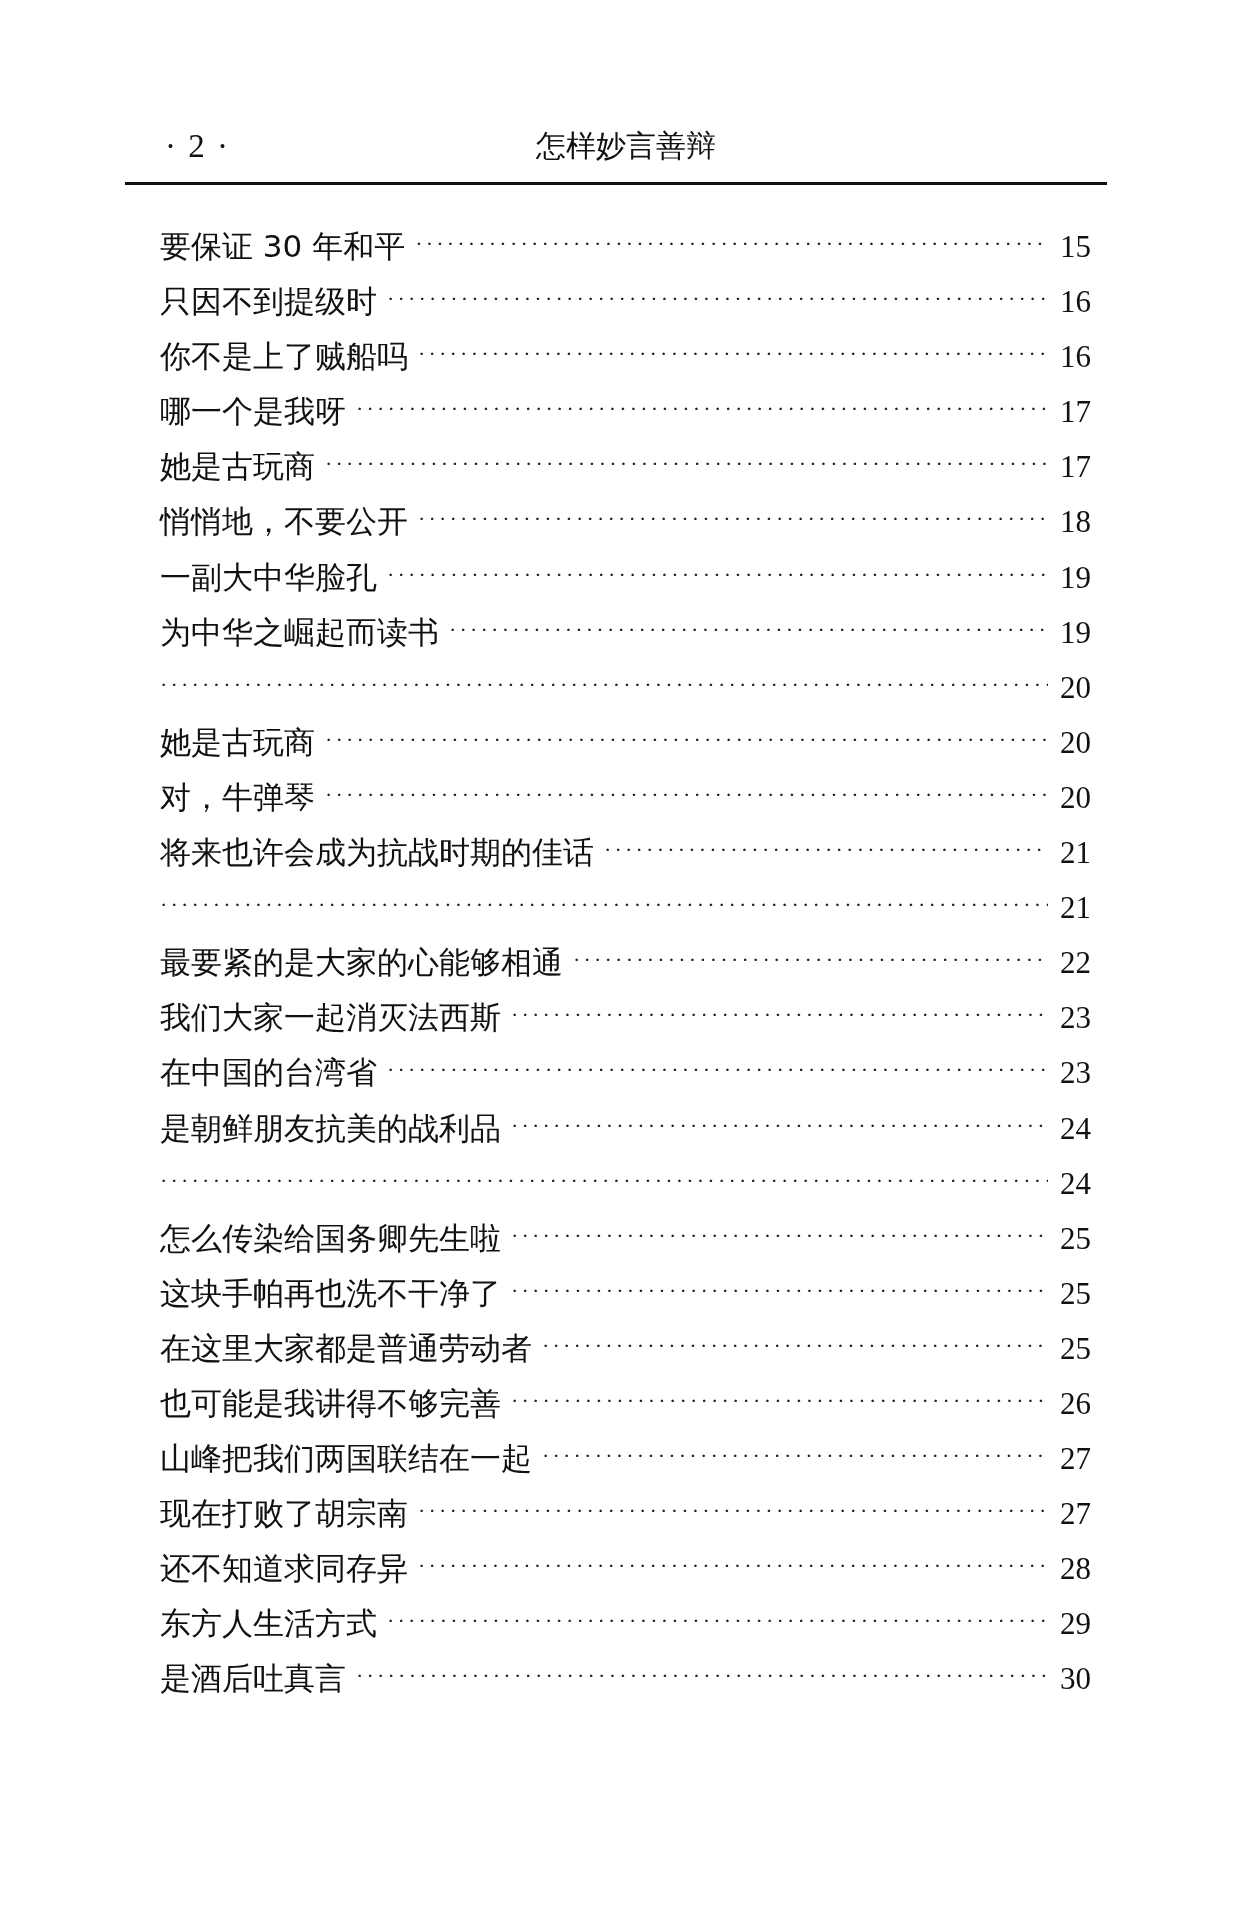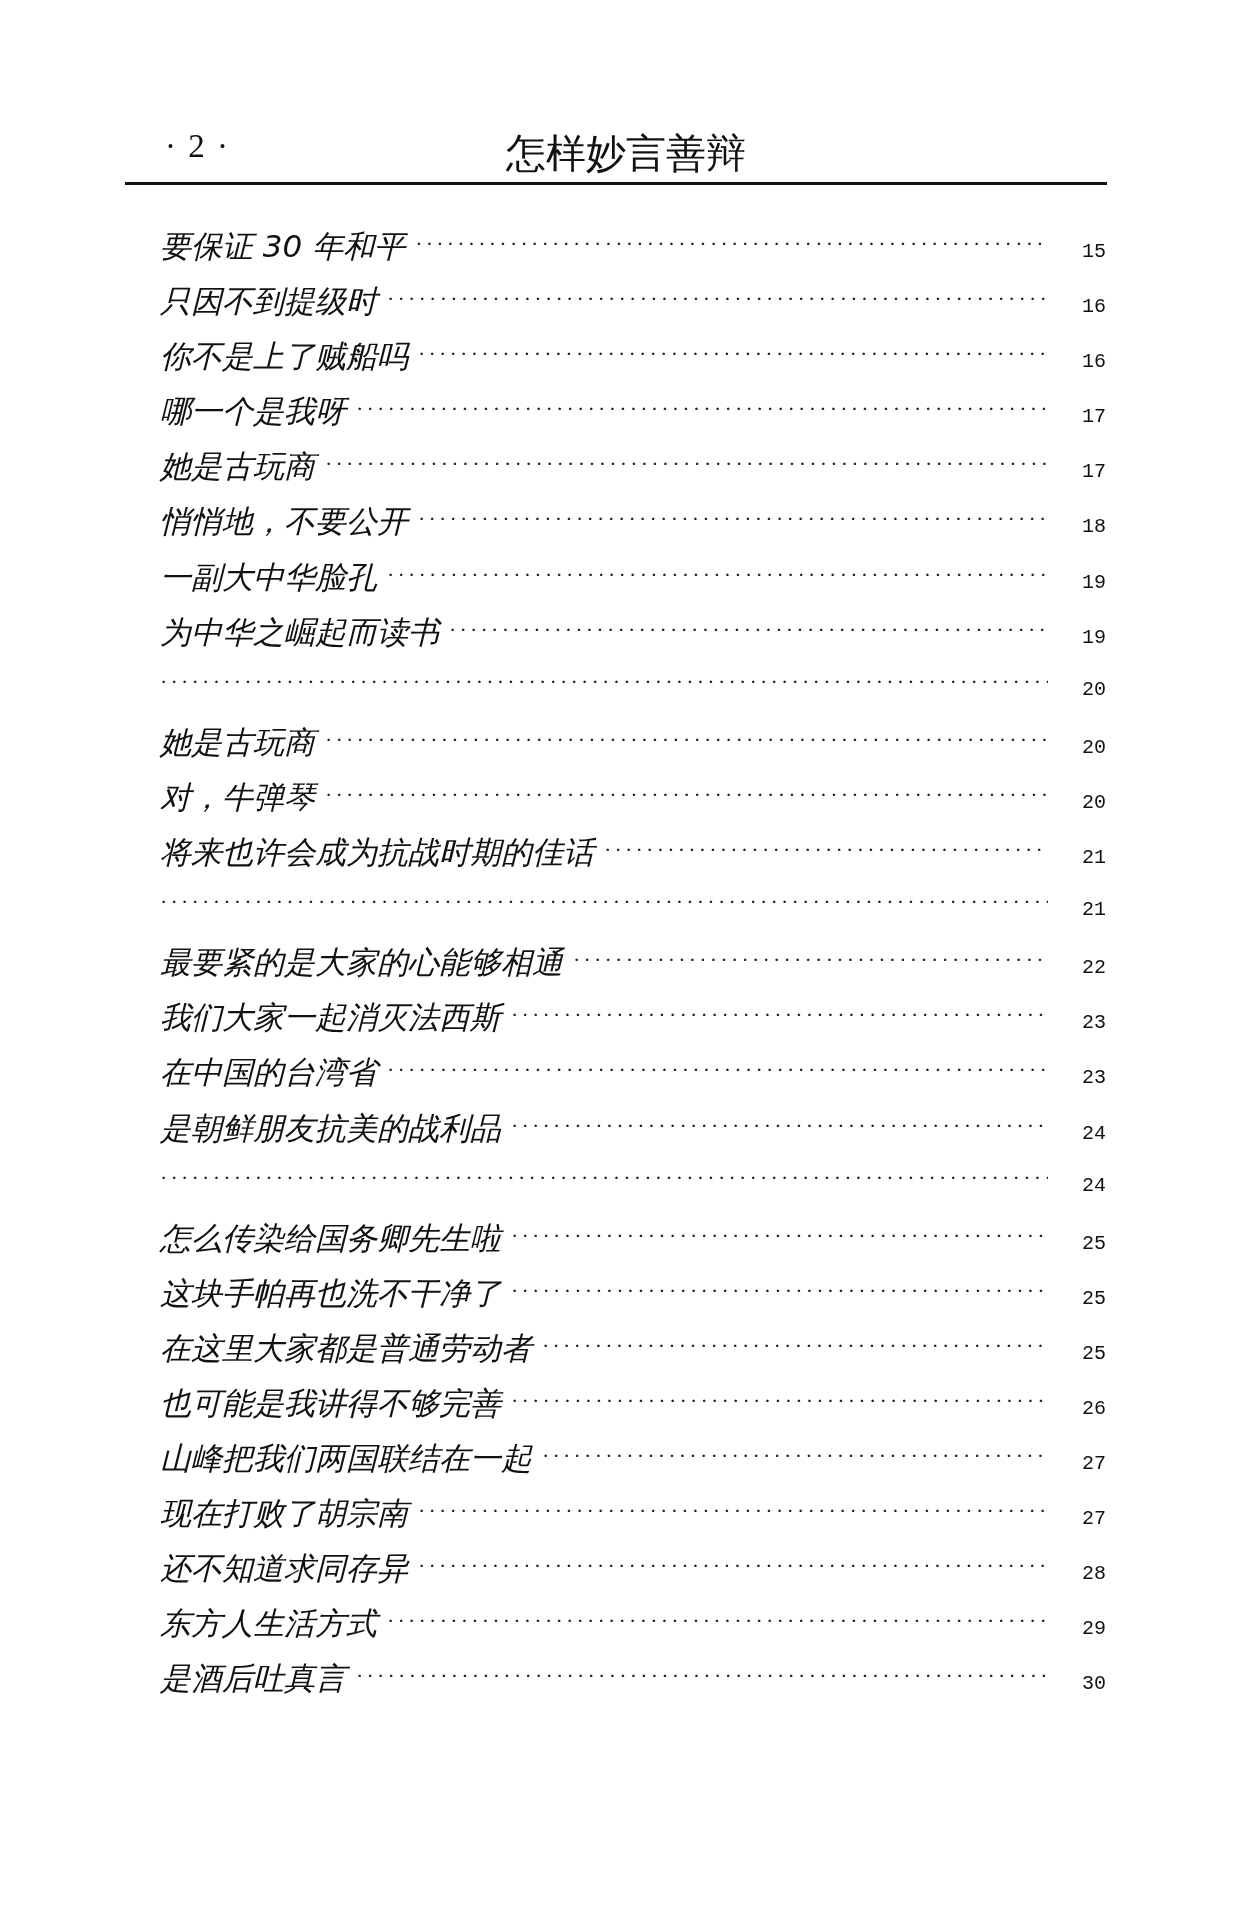--- a/index.html
+++ b/index.html
@@ -30,21 +30,21 @@
       font-size: 33px;
       letter-spacing: 2px;
       white-space: pre;
     }
     .running-title {
       position: absolute;
       left: 0;
       right: 0;
       top: 6px;
       text-align: center;
-      font-size: 40px;
+      font-size: 30px;
       padding-left: 20px;
     }
     .header-rule {
       position: absolute;
       left: 125px;
       top: 182px;
       width: 982px;
       height: 3px;
       background: #111111;
     }
@@ -61,43 +61,41 @@
       display: flex;
       align-items: baseline;
       height: 55.1px;
       font-size: 31px;
       line-height: 55px;
     }
     .toc-title {
       white-space: nowrap;
       flex: 0 0 auto;
       padding-right: 10px;
-      font-style: italic;
     }
     .toc-leader {
       flex: 1 1 auto;
       overflow: hidden;
       white-space: nowrap;
       font-family: "Liberation Serif", "DejaVu Serif", serif;
       font-size: 22px;
       letter-spacing: 3.2px;
       color: #222222;
       position: relative;
       top: -6px;
     }
     .toc-leader::before {
       content: "····································································································································································";
     }
     .toc-page {
       flex: 0 0 auto;
       width: 46px;
-      text-align: right;
       padding-left: 12px;
-      font-family: Liberation Mono, monospace;
-      font-size: 20px;
+      font-family: Liberation Serif, serif;
+      font-size: 31px;
     }
   </style>
 </head>
 <body>
 
 <div class="page-header">
   <span class="page-number">· 2 ·</span>
   <div class="running-title">怎样妙言善辩</div>
 </div>
 <div class="header-rule"></div>

